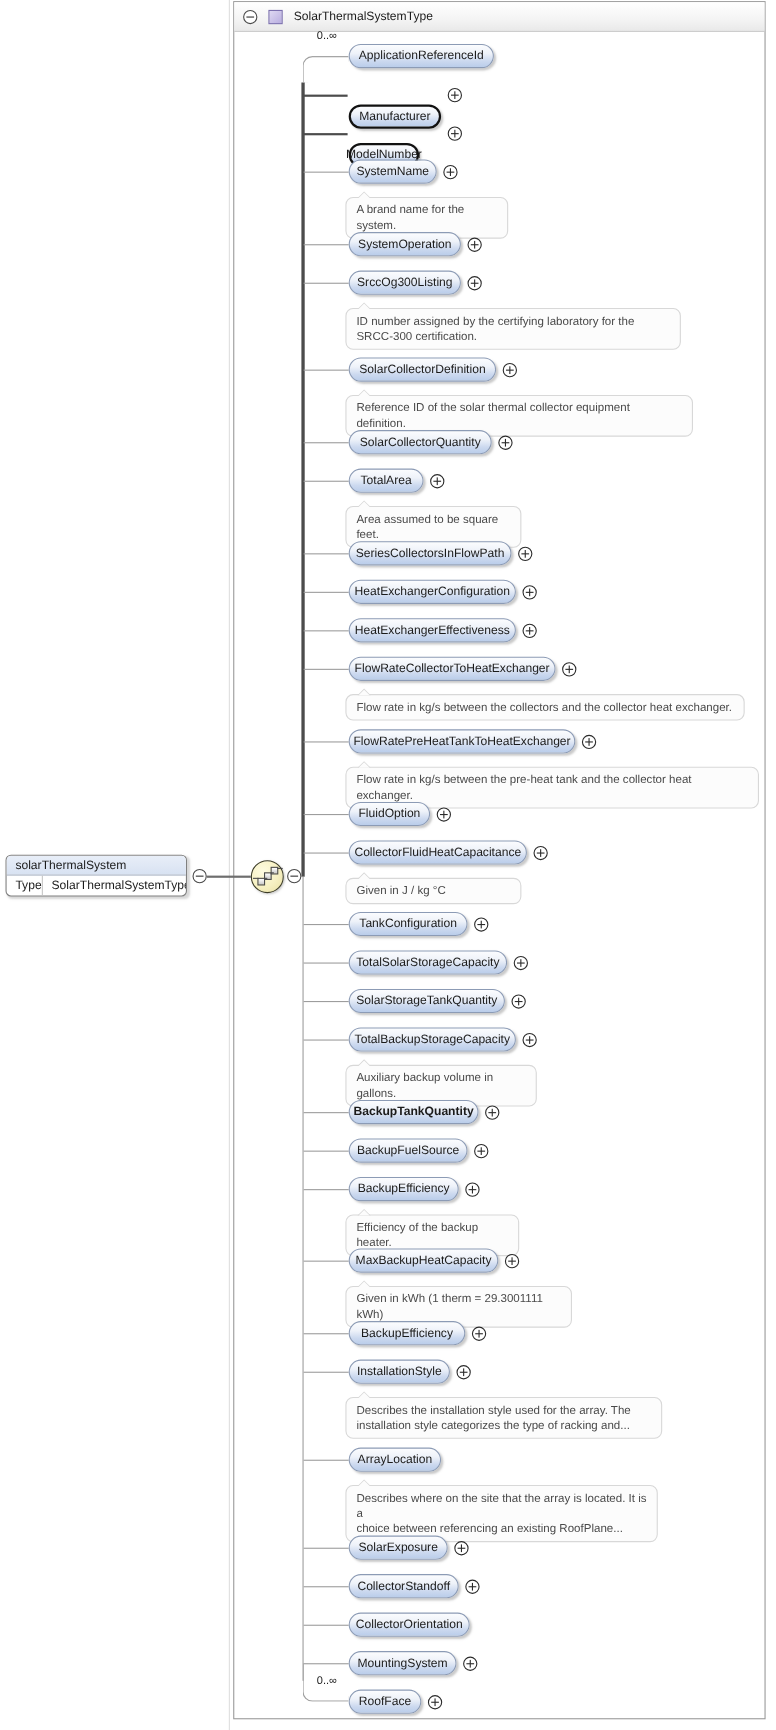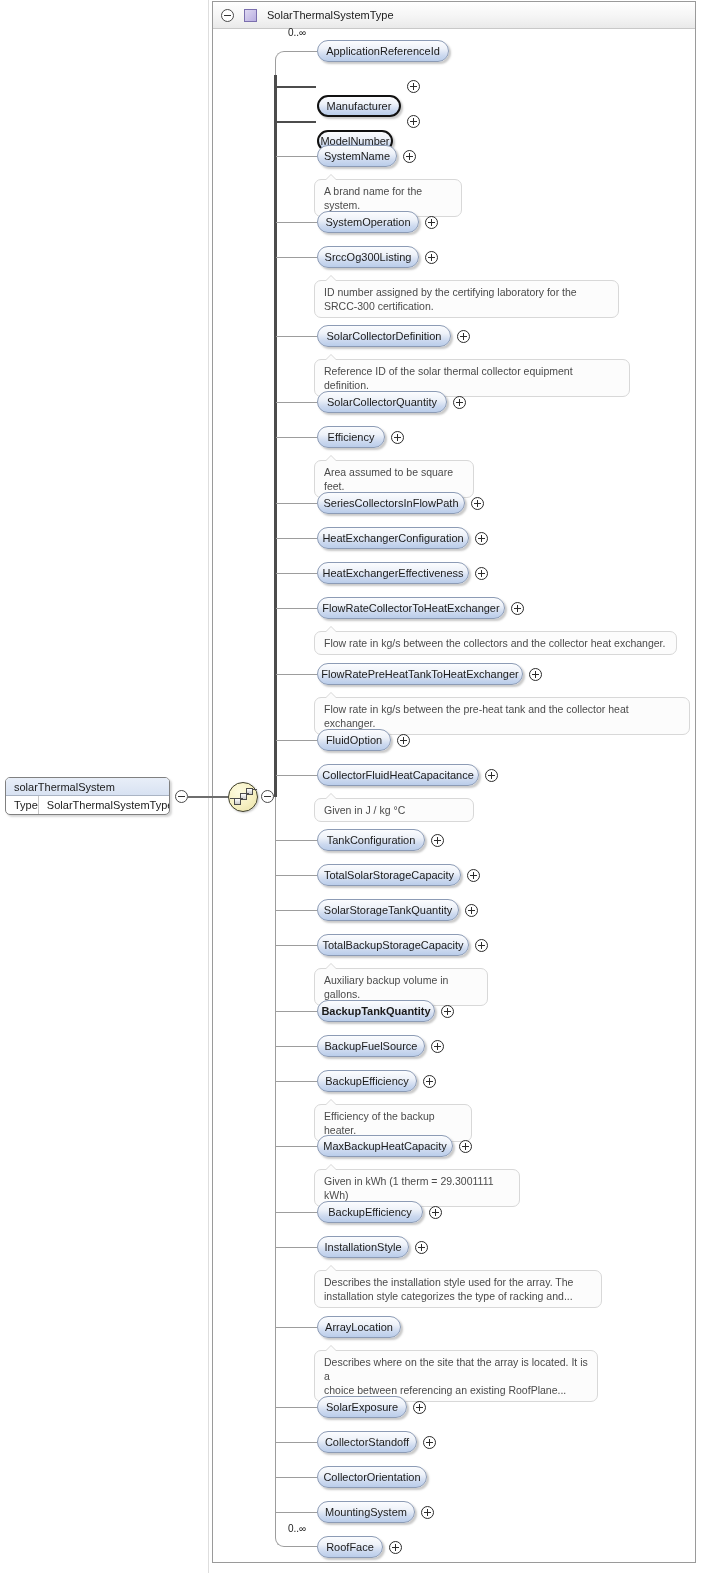--- a/index.html
+++ b/index.html
@@ -315,21 +315,21 @@
       <div class="occurs" style="left: 288px; top: 27px;">0..∞</div>
       <div class="node" style="left: 317px; top: 40px; width: 132px;">
         <span>ApplicationReferenceId</span>
       </div>
       <div class="stub-thick" style="top: 86px; width: 41px;"></div>
       <div class="node required" style="left: 317px; top: 75px; width: 84px;">
         <span>Manufacturer</span>
       </div>
       <div class="plus-circle" style="left: 407px; top: 80px;"></div>
       <div class="stub-thick" style="top: 121px; width: 41px;"></div>
-      <div class="node required" style="left: 317px; top: 110px; width: 76px;">
+      <div class="node required" style="left: 317px; top: 110px; width: 64px;">
         <span>ModelNumber</span>
       </div>
       <div class="plus-circle" style="left: 407px; top: 115px;"></div>
       <div class="stub" style="top: 156px; width: 41px;"></div>
       <div class="node" style="left: 317px; top: 145px; width: 80px;">
         <span>SystemName</span>
       </div>
       <div class="plus-circle" style="left: 403px; top: 150px;"></div>
       <div class="annot" style="left: 314px; top: 179px; width: 148px; min-height: 19px;">A brand name for the system.</div>
       <div class="stub" style="top: 222px; width: 41px;"></div>
@@ -350,21 +350,21 @@
       </div>
       <div class="plus-circle" style="left: 457px; top: 330px;"></div>
       <div class="annot" style="left: 314px; top: 359px; width: 316px; min-height: 19px;">Reference ID of the solar thermal collector equipment definition.</div>
       <div class="stub" style="top: 402px; width: 41px;"></div>
       <div class="node" style="left: 317px; top: 391px; width: 130px;">
         <span>SolarCollectorQuantity</span>
       </div>
       <div class="plus-circle" style="left: 453px; top: 396px;"></div>
       <div class="stub" style="top: 437px; width: 41px;"></div>
       <div class="node" style="left: 317px; top: 426px; width: 68px;">
-        <span>Efficiency</span>
+        <span>TotalArea</span>
       </div>
       <div class="plus-circle" style="left: 391px; top: 431px;"></div>
       <div class="annot" style="left: 314px; top: 460px; width: 160px; min-height: 19px;">Area assumed to be square feet.</div>
       <div class="stub" style="top: 503px; width: 41px;"></div>
       <div class="node" style="left: 317px; top: 492px; width: 148px;">
         <span>SeriesCollectorsInFlowPath</span>
       </div>
       <div class="plus-circle" style="left: 471px; top: 497px;"></div>
       <div class="stub" style="top: 538px; width: 41px;"></div>
       <div class="node" style="left: 317px; top: 527px; width: 152px;">

